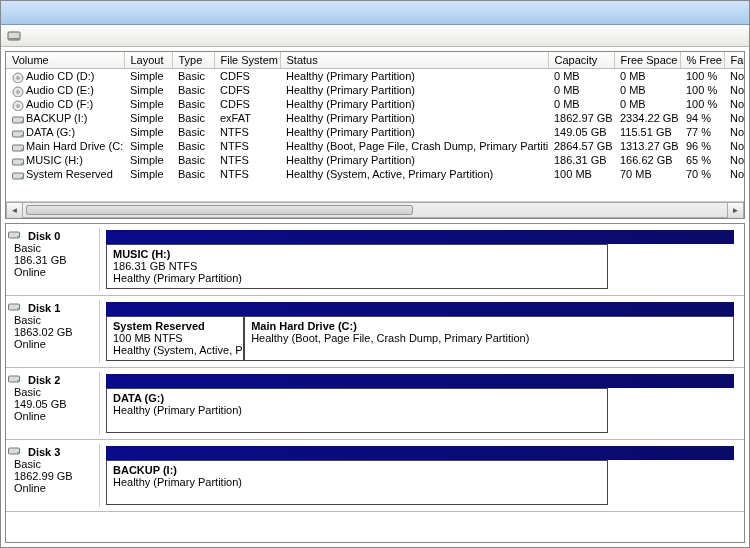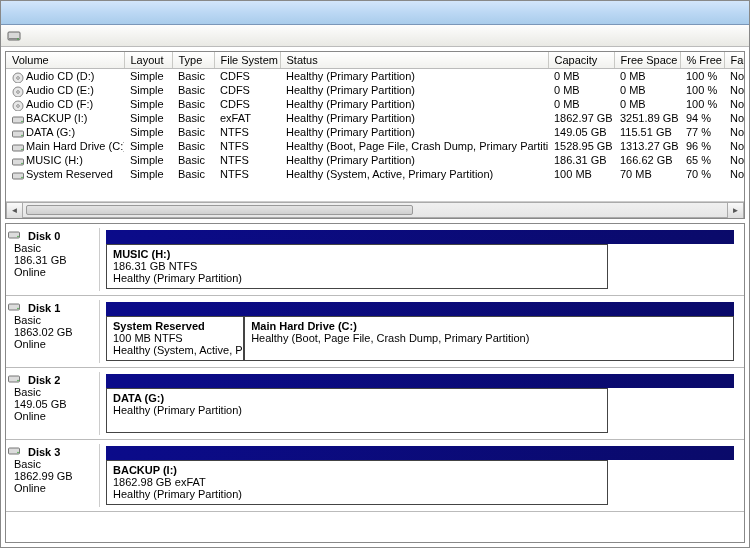--- a/index.html
+++ b/index.html
@@ -246,21 +246,21 @@
           <tr>
             <td><span class="hdd-icon"><svg width="12" height="10" viewBox="0 0 12 10">
                   <rect x="0.5" y="2" width="11" height="6" rx="1" fill="#dcdcdc" stroke="#777"></rect>
                   <circle cx="10" cy="6.5" r="0.8" fill="#4a4"></circle>
                 </svg></span>BACKUP (I:)</td>
             <td>Simple</td>
             <td>Basic</td>
             <td>exFAT</td>
             <td>Healthy (Primary Partition)</td>
             <td>1862.97 GB</td>
-            <td>3251.89 GB</td>
+            <td>2334.22 GB</td>
             <td>94 %</td>
             <td>No</td>
           </tr>
           <tr>
             <td><span class="hdd-icon"><svg width="12" height="10" viewBox="0 0 12 10">
                   <rect x="0.5" y="2" width="11" height="6" rx="1" fill="#dcdcdc" stroke="#777"></rect>
                   <circle cx="10" cy="6.5" r="0.8" fill="#4a4"></circle>
                 </svg></span>DATA (G:)</td>
             <td>Simple</td>
             <td>Basic</td>
@@ -273,21 +273,21 @@
           </tr>
           <tr>
             <td><span class="hdd-icon"><svg width="12" height="10" viewBox="0 0 12 10">
                   <rect x="0.5" y="2" width="11" height="6" rx="1" fill="#dcdcdc" stroke="#777"></rect>
                   <circle cx="10" cy="6.5" r="0.8" fill="#4a4"></circle>
                 </svg></span>Main Hard Drive (C:)</td>
             <td>Simple</td>
             <td>Basic</td>
             <td>NTFS</td>
             <td>Healthy (Boot, Page File, Crash Dump, Primary Partition)</td>
-            <td>1528.95 GB</td>
+            <td>2864.57 GB</td>
             <td>1313.27 GB</td>
             <td>96 %</td>
             <td>No</td>
           </tr>
           <tr>
             <td><span class="hdd-icon"><svg width="12" height="10" viewBox="0 0 12 10">
                   <rect x="0.5" y="2" width="11" height="6" rx="1" fill="#dcdcdc" stroke="#777"></rect>
                   <circle cx="10" cy="6.5" r="0.8" fill="#4a4"></circle>
                 </svg></span>MUSIC (H:)</td>
             <td>Simple</td>
@@ -413,21 +413,20 @@
           <div>Basic</div>
           <div>1862.99 GB</div>
           <div>Online</div>
         </div>
         <div class="disk-right">
           <div class="bar-wrap">
             <div class="bluebar"></div>
             <div class="parts">
               <div class="part" style="width:80%">
                 <div class="pname">BACKUP  (I:)</div>
-                <div>1862.98 GB exFAT</div>
                 <div>Healthy (Primary Partition)</div>
               </div>
               <div class="unalloc"></div>
             </div>
           </div>
         </div>
       </div>
     </div>
 
 </div>

